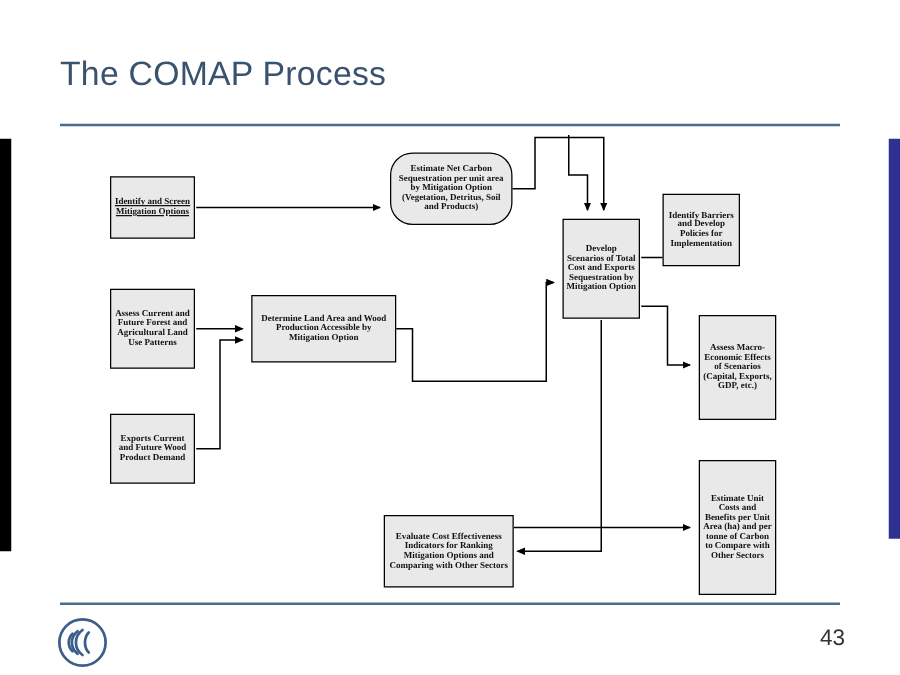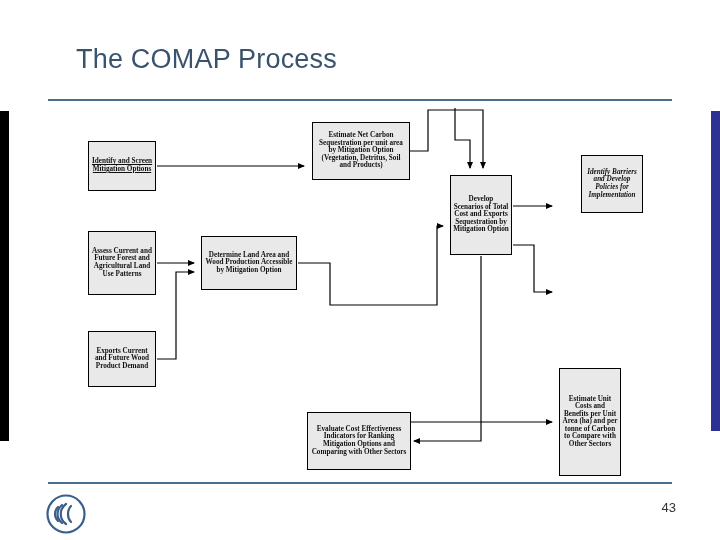--- a/index.html
+++ b/index.html
@@ -35,21 +35,20 @@
 
   .slide-title {
     position: absolute;
     left: 48px;
     top: 44px;
     font-size: 27px;
     color: #39536e;
     font-family: "Liberation Sans", sans-serif;
     letter-spacing: 0.2px;
     white-space: nowrap;
-    margin-left: 28px;
   }
   .rule-top {
     position: absolute;
     left: 48px;
     top: 99px;
     width: 624px;
     height: 2px;
     background: #4a6c8f;
   }
   .rule-bottom {
@@ -58,21 +57,21 @@
     top: 482px;
     width: 624px;
     height: 2px;
     background: #4a6c8f;
   }
 
   .page-number {
     position: absolute;
     right: 44px;
     top: 500px;
-    font-size: 13px;
+    font-size: 18px;
     color: #333333;
     margin-left: 39px;
   }
 
   
   .logo {
     position: absolute;
     left: 46px;
     top: 494px;
     width: 40px;
@@ -106,25 +105,25 @@
     font-family: "Liberation Serif", serif;
     font-weight: bold;
     color: #111111;
     line-height: 1.05;
     padding: 2px 2px;
     overflow: hidden;
   }
 
   
   #n-identify-senior     { left: 88px;  top: 141px; width: 68px;  height: 50px; font-size: 7.2px; text-decoration: underline; }
-  #n-estimate-net-carbon { left: 312px; top: 122px; width: 98px;  height: 58px; font-size: 7.2px; }
+  #n-estimate-net-carbon { left: 312px; top: 122px; width: 98px;  height: 58px; font-size: 7.2px; border-radius: 18px; }
   #n-develop-scenarios   { left: 450px; top: 175px; width: 62px;  height: 80px; font-size: 7.2px; }
-  #n-identify-barriers   { left: 581px; top: 155px; width: 62px;  height: 58px; font-size: 7.2px; font-style: italic; }
+  #n-identify-barriers   { left: 530px; top: 155px; width: 62px;  height: 58px; font-size: 7.2px; }
   #n-assess-current-land { left: 88px;  top: 231px; width: 68px;  height: 64px; font-size: 7.2px; }
-  #n-determine-land-area { left: 201px; top: 236px; width: 96px;  height: 54px; font-size: 7.2px; }
+  #n-determine-land-area { left: 201px; top: 236px; width: 116px;  height: 54px; font-size: 7.2px; }
   #n-assess-macro        { left: 559px; top: 252px; width: 62px;  height: 84px; font-size: 7.2px; }
   #n-assess-wood         { left: 88px;  top: 331px; width: 68px;  height: 56px; font-size: 7.2px; }
   #n-estimate-unit-costs { left: 559px; top: 368px; width: 62px;  height: 108px; font-size: 7.2px; }
   #n-evaluate-cost       { left: 307px; top: 412px; width: 104px; height: 58px; font-size: 7.2px; }
 </style>
 </head>
 <body>
 
 <div class="edge-bar-left"></div>
 <div class="edge-bar-right"></div>
@@ -176,17 +175,18 @@
       <path d="M411,422 L534,422 L534,422 L552,422" marker-end="url(#arrow)"></path>
     </g>
   </svg>
 
   <div class="node" id="n-identify-senior">Identify and Screen Mitigation Options</div>
   <div class="node" id="n-estimate-net-carbon">Estimate Net Carbon Sequestration per unit area by Mitigation Option (Vegetation, Detritus, Soil and Products)</div>
   <div class="node" id="n-develop-scenarios">Develop Scenarios of Total Cost and Exports Sequestration by Mitigation Option</div>
   <div class="node" id="n-identify-barriers">Identify Barriers and Develop Policies for Implementation</div>
   <div class="node" id="n-assess-current-land">Assess Current and Future Forest and Agricultural Land Use Patterns</div>
   <div class="node" id="n-determine-land-area">Determine Land Area and Wood Production Accessible by Mitigation Option</div>
+  <div class="node" id="n-assess-macro">Assess Macro-Economic Effects of Scenarios (Capital, Exports, GDP, etc.)</div>
   <div class="node" id="n-assess-wood">Exports Current and Future Wood Product Demand</div>
   <div class="node" id="n-evaluate-cost">Evaluate Cost Effectiveness Indicators for Ranking Mitigation Options and Comparing with Other Sectors</div>
   <div class="node" id="n-estimate-unit-costs">Estimate Unit Costs and Benefits per Unit Area (ha) and per tonne of Carbon to Compare with Other Sectors</div>
 
 </div>
 
 </body></html>

